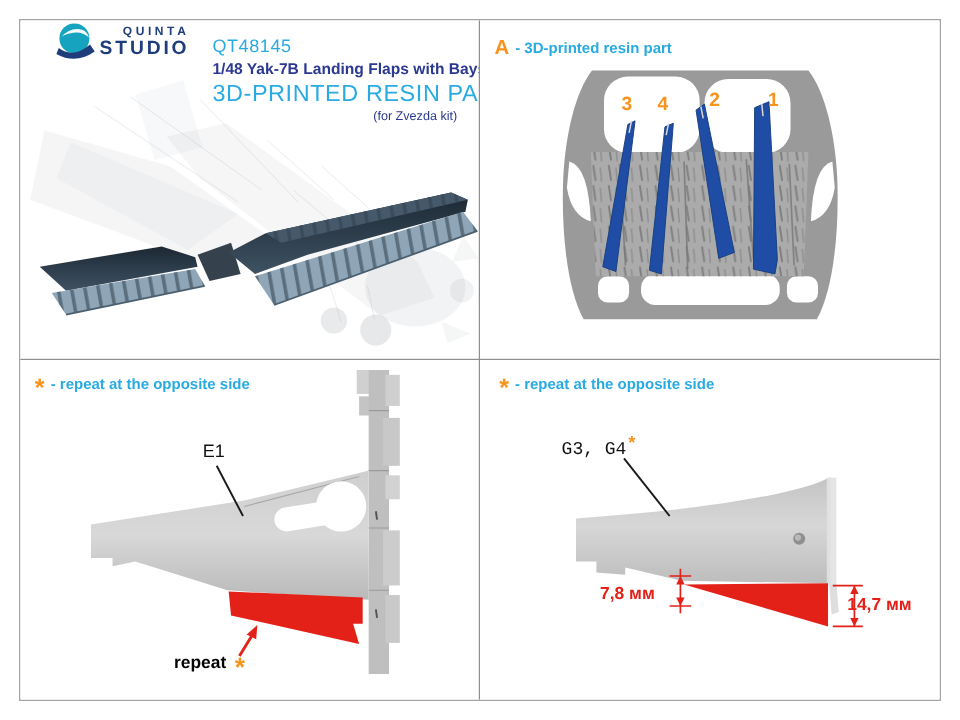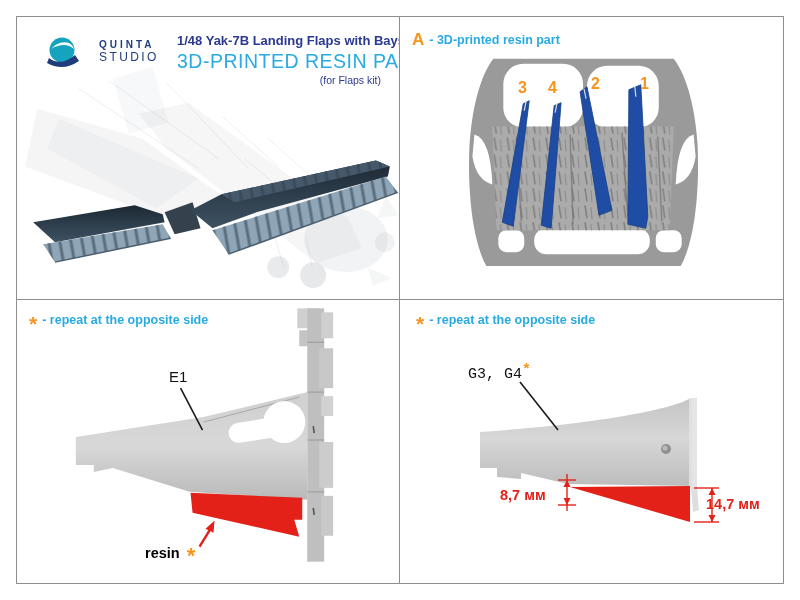--- a/index.html
+++ b/index.html
@@ -7,24 +7,24 @@
        -webkit-font-smoothing:antialiased;}
   .sheet{position:absolute;left:16px;top:16px;width:768px;height:568px;box-sizing:border-box;
          border:1px solid #8e8e8e;display:grid;grid-template-columns:1fr 1fr;grid-template-rows:1fr 1fr;}
   .cell{position:relative;overflow:hidden;box-sizing:border-box;background:#fff;}
   .cell.cr{border-right:1px solid #8e8e8e;}
   .cell.cb{border-bottom:1px solid #8e8e8e;}
   .abs{position:absolute;}
   svg.fig{position:absolute;inset:0;width:100%;height:100%;}
 
   
-  .brand{left:28px;top:19px;display:flex;gap:20px;align-items:flex-start;}
+  .brand{left:28px;top:1px;display:flex;gap:4px;align-items:flex-start;text-align:right;}
   .brand-text{display:flex;flex-direction:column;margin-top:3px;}
   .brand-line1{font-size:10px;font-weight:bold;color:#1f3d7a;letter-spacing:3px;}
-  .brand-line2{font-size:12px;font-weight:normal;color:#1f3d7a;letter-spacing:2.4px;}
+  .brand-line2{font-size:16px;font-weight:bold;color:#1f3d7a;letter-spacing:2.4px;}
   .titleblock{left:160px;top:13px;width:204px;}
   .pcode{font-size:15px;color:#29abe2;letter-spacing:.5px;}
   .ptitle{font-size:13px;font-weight:bold;color:#2b3990;margin-top:3px;white-space:nowrap;}
   .psub{font-size:19.5px;color:#29abe2;letter-spacing:.5px;margin-top:2px;white-space:nowrap;}
   .pkit{font-size:10.5px;color:#2b3990;text-align:right;margin-top:1px;}
 
   
   .cap{display:flex;align-items:center;gap:5px;white-space:nowrap;}
   .cap .mk{color:#f7941d;font-weight:bold;}
   .cap .mk.letter{font-size:17px;}
@@ -107,23 +107,24 @@
         <path d="M6,13 Q14,4 24,7 Q28,9 29,13 Q22,7 13,10 Q8,11 6,13 Z" fill="#ffffff" opacity="0.95"></path>
         <path d="M4,22 Q16,31 30,19 L34,25 Q18,36 2,27 Z" fill="#1f3d7a"></path>
       </svg>
       <div class="brand-text">
         <span class="brand-line1">QUINTA</span>
         <span class="brand-line2">STUDIO</span>
       </div>
     </div>
 
     <div class="abs titleblock">
+      <div class="pcode">QT48145</div>
       <div class="ptitle">1/48 Yak-7B Landing Flaps with Bays</div>
       <div class="psub">3D-PRINTED RESIN PARTS</div>
-      <div class="pkit">(for Flaps kit)</div>
+      <div class="pkit">(for Zvezda kit)</div>
     </div>
   </div>
 
   <div class="cell cb">
 
     <svg class="fig" viewBox="0 0 383 283" aria-hidden="true">
       <defs>
         <pattern id="pStruts" width="13" height="17" patternUnits="userSpaceOnUse">
           <line x1="3" y1="2" x2="5" y2="15" stroke="#7f7f7f" stroke-width="1.6"></line>
           <line x1="9" y1="4" x2="10" y2="16" stroke="#8e8e8e" stroke-width="1.2"></line>
@@ -223,21 +224,21 @@
     </svg>
 
     <div class="abs cap" style="left:12px;top:13px;">
       <span class="mk star">*</span>
       <span class="tx">- repeat at the opposite side</span>
     </div>
 
     <div class="label-black" style="left:152px;top:68px;">E1</div>
 
     <div class="remove-row" style="left:128px;top:245px;">
-      <span class="remove-tx">resin</span>
+      <span class="remove-tx">repeat</span>
       <span class="remove-st">*</span>
     </div>
   </div>
 
   <div class="cell">
 
     <svg class="fig" viewBox="0 0 383 283" aria-hidden="true">
       <defs>
         <linearGradient id="gPartR" x1="0" y1="0" x2="0" y2="1">
           <stop offset="0" stop-color="#c4c4c4"></stop>
@@ -280,16 +281,16 @@
 
     <div class="abs cap" style="left:16px;top:13px;">
       <span class="mk star">*</span>
       <span class="tx">- repeat at the opposite side</span>
     </div>
 
     <div class="label-black" style="left:68px;top:62px;font-family:Liberation Mono, monospace;">
       <span>G3, G4</span><span class="sup-star">*</span>
     </div>
 
-    <div class="dim" style="left:100px;top:187px;">8,7 мм</div>
+    <div class="dim" style="left:100px;top:187px;">7,8 мм</div>
     <div class="dim" style="left:306px;top:196px;">14,7 мм</div>
   </div>
 </div>
 
 </body></html>

